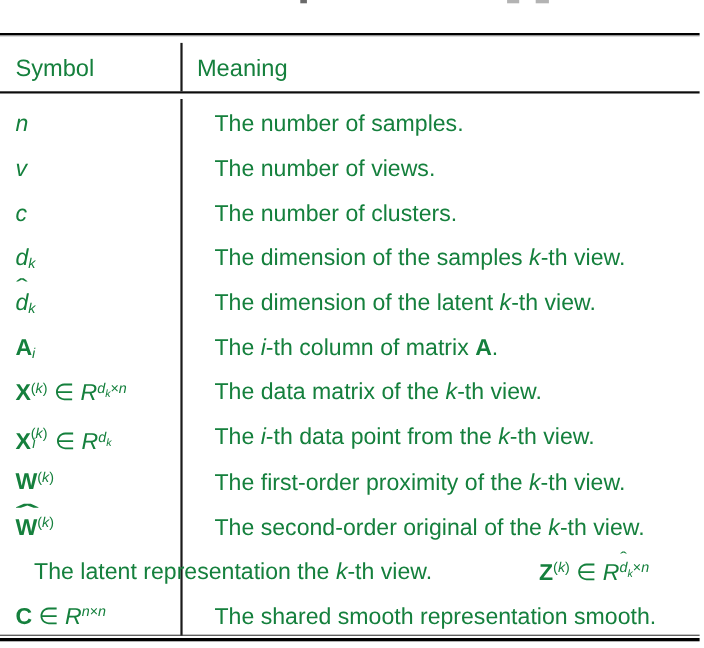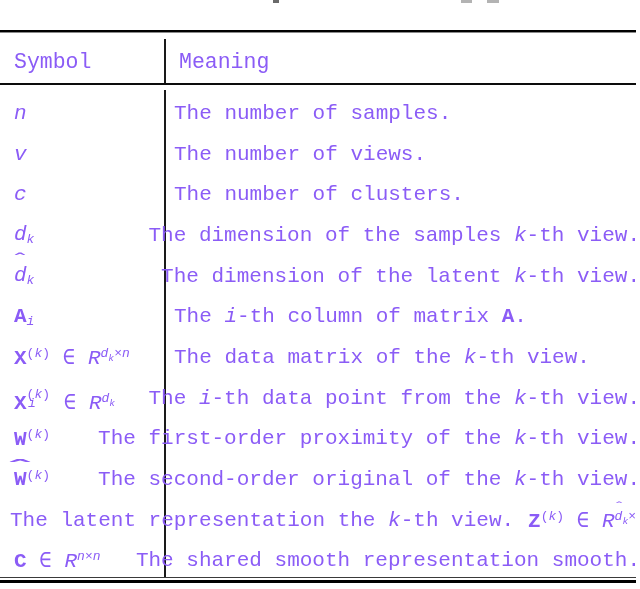--- a/index.html
+++ b/index.html
@@ -1,21 +1,21 @@
 <!DOCTYPE html>
 <html><head>
 <meta charset="utf-8">
 <style>
   html,body{margin:0;padding:0;background:#ffffff;}
   .page{
     position:relative;
     width:636px;height:589px;
     background:#ffffff;
-    font-family:Liberation Mono, monospace;
-    color:#8b5cf6;
+    font-family:Liberation Sans, sans-serif;
+    color:#15803d;
     overflow:hidden;
   }
   
   .rule{position:absolute;left:0;width:640px;background:#000;}
   .top-rule{top:30px;height:2px;}
   .top-rule-shadow{top:32px;height:1px;background:#8a8a8a;}
   .header-bottom-rule{top:83px;height:2px;background:#0c0c0c;}
   .bottom-rule-thin{top:577px;height:1px;background:#3a3a3a;}
   .bottom-rule-thick{top:580px;height:3px;}
   
@@ -29,21 +29,21 @@
   .f3{left:487px;width:12px;background:#b3b3b3;}
   
   .hdr{position:absolute;top:50px;font-size:21.5px;line-height:1.15;}
   .hdr-symbol{left:14px;}
   .hdr-meaning{left:179px;}
   
   .rows{position:absolute;top:93px;left:0;width:640px;}
   .row{height:40.7px;display:flex;align-items:center;font-size:21px;}
   .cell{white-space:nowrap;}
   .sym{width:164px;padding-left:14px;box-sizing:border-box;}
-  .mean{flex:1;padding-left:10px;box-sizing:border-box;}
+  .mean{flex:1;padding-left:31px;box-sizing:border-box;}
   
   .i{font-style:italic;}
   .b{font-weight:700;}
   .sup{font-size:62%;vertical-align:0.52em;}
   .ss{font-size:46%;vertical-align:0.30em;}
   .sub{font-size:62%;vertical-align:-0.22em;}
   .hat{position:relative;display:inline-block;}
   .hat::after{
     content:"ˆ";
     position:absolute;left:50%;top:-0.62em;

